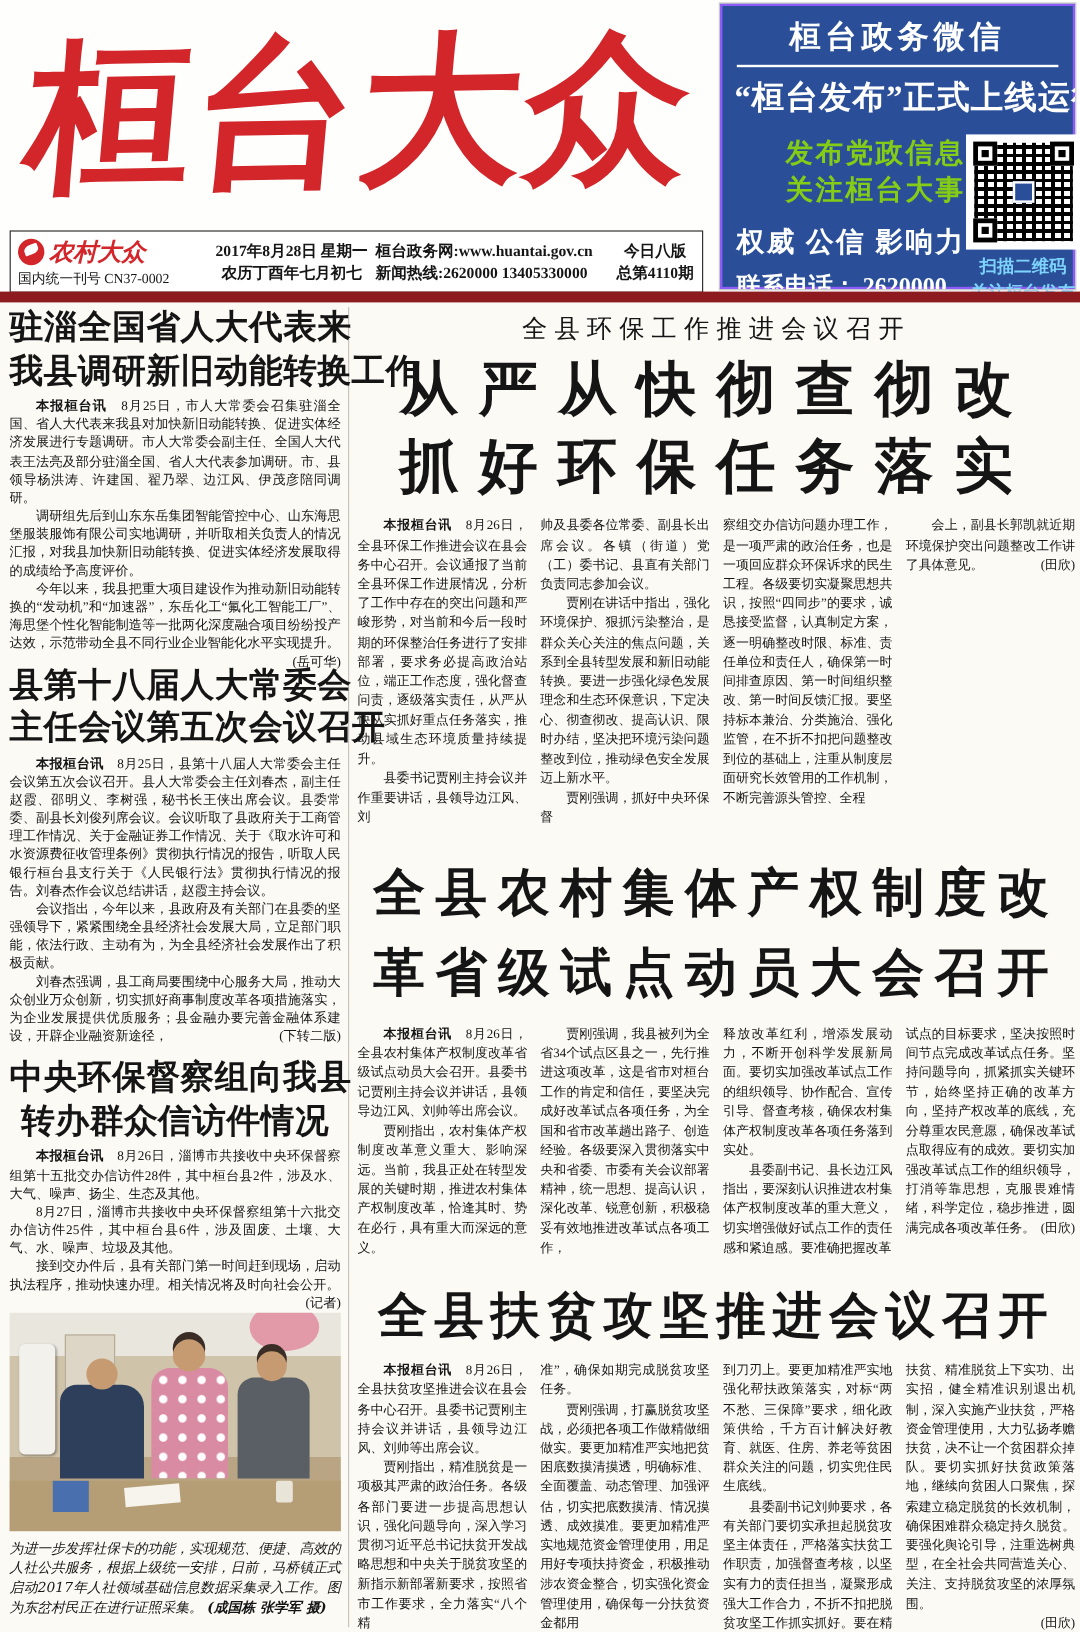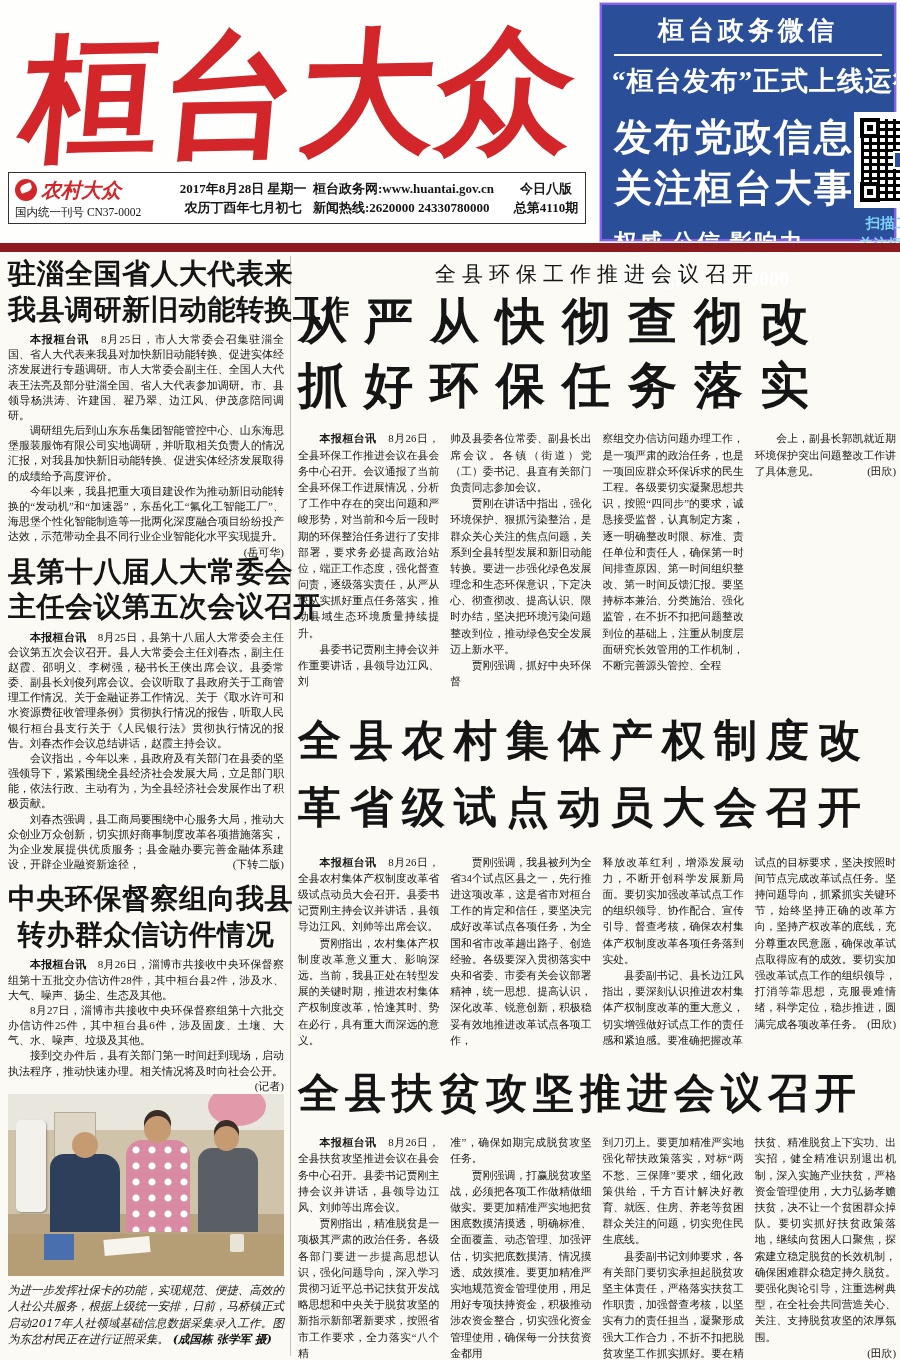--- a/index.html
+++ b/index.html
@@ -21,37 +21,37 @@
                 letter-spacing:2px; white-space:nowrap; }
 
   
   .promo { position:absolute; top:3px; right:4px; width:296px; height:238px;
            background:#2a4f98; border:2px solid #8b5cf6; outline:1px solid #c9c9c9; padding:8px 10px 6px; }
   .promo-title { color:#fff; font-size:26px; font-weight:bold; text-align:center; letter-spacing:4px; }
   .promo-divider { height:2px; background:#fff; margin:6px 2px 7px; }
   .promo-sub { color:#fff; font-size:27px; font-weight:bold; text-align:center; letter-spacing:1px; white-space:nowrap; }
   .promo-flex { display:flex; margin-top:13px; }
   .promo-left { flex:1; padding-left:2px; }
-  .promo-hl { color:#ffffff; font-size:38px; font-weight:bold; letter-spacing:2px; line-height:1.35; white-space:nowrap;text-align:right; }
+  .promo-hl { color:#84cc16; font-size:23px; font-weight:bold; letter-spacing:2px; line-height:1.35; white-space:nowrap;text-align:right; }
   .promo-slogan { color:#fff; font-size:23px; font-weight:bold; letter-spacing:2px; margin-top:12px; white-space:nowrap; }
   .promo-contact { color:#fff; font-size:20px; font-weight:bold; margin-top:8px; white-space:nowrap; }
   .promo-right { width:104px; text-align:center; }
   .qr { position:relative; width:96px; height:96px; background:#fff; padding:7px; margin:0 auto; }
   .qr-grid { width:100%; height:100%;
     background-image:
       repeating-linear-gradient(0deg, #000 0 3px, transparent 3px 7px),
       repeating-linear-gradient(90deg, #000 0 3px, #fff 3px 8px); }
   .qr .f { position:absolute; width:20px; height:20px; border:4px solid #000; background:#fff; }
   .qr .f::before { content:""; position:absolute; left:3px; top:3px; width:6px; height:6px; background:#000; }
   .qr .f1 { left:6px; top:6px; } .qr .f2 { right:6px; top:6px; } .qr .f3 { left:6px; bottom:6px; }
   .qr .logo { position:absolute; left:39px; top:39px; width:18px; height:18px; background:#2a4f98; border:2px solid #fff; }
   .qr-cap { color:#7dd3fc; font-size:14.5px; font-weight:bold; line-height:1.45; margin-top:5px; white-space:nowrap; }
 
   
-  .infobar { position:absolute; left:8px; top:172px; width:578px; height:52px;
+  .infobar { position:absolute; left:8px; top:192px; width:578px; height:52px;
              border:1px solid #333; display:flex; align-items:center; padding:2px 6px; background:#fff; }
   .ib-logo { width:158px; }
   .ib-logo-row { display:flex; align-items:center; gap:4px; }
   .logo-mark { width:22px; height:22px; border-radius:50%; background:#d3262a; position:relative; flex:0 0 22px; }
   .logo-mark::before { content:""; position:absolute; left:5px; top:5px; width:12px; height:8px;
                        background:#fff; border-radius:50% 10% 50% 10%; transform:rotate(-20deg); }
   .logo-script { color:#d3262a; font-size:20px; font-weight:bold; font-style:italic;
                  font-family:"DejaVu Serif", serif; white-space:nowrap; }
   .ib-issn { font-size:11.5px; margin-top:1px; white-space:nowrap; }
   .ib-block { text-align:center; font-size:13px; font-weight:bold; line-height:1.5; white-space:nowrap; }
@@ -97,21 +97,21 @@
   .ph-box { position:absolute; left:36px; bottom:16px; width:30px; height:26px; background:#4a6fae; }
   .ph-cup { position:absolute; right:40px; bottom:24px; width:14px; height:18px; background:#e8e4d8; border-radius:2px; }
 
   .caption { font-size:11.5px; line-height:1.42; text-align:justify; margin-top:6px;
              font-style:italic; font-family:"DejaVu Serif", serif; }
   .caption .credit { font-weight:bold; white-space:nowrap; }
 
   
   .maincol { position:absolute; left:298px; top:0; width:598px; }
   .kicker { text-align:center; font-size:21px; letter-spacing:6px; margin-top:8px; white-space:nowrap; }
-  .headline { text-align:left; font-weight:900; font-family:Liberation Mono, monospace; }
+  .headline { text-align:center; font-weight:900; font-family:Liberation Sans, sans-serif; }
   .h-env { margin-top:6px; }
   .h-env .line { font-size:49px; letter-spacing:17px; line-height:1.3; white-space:nowrap; }
   .h-reform { margin-top:22px; }
   .h-reform .line { font-size:43px; letter-spacing:9px; line-height:1.55; white-space:nowrap; }
   .h-poverty { margin-top:20px; }
   .h-poverty .line { font-size:41px; letter-spacing:6px; line-height:1.4; white-space:nowrap; }
   .cols { display:grid; grid-template-columns:repeat(4, 1fr); gap:11px;
           font-size:10.8px; line-height:1.5; text-align:justify; margin-top:9px; }
   .col { min-width:0; }
 </style>
@@ -157,21 +157,21 @@
           <span class="logo-script">农村大众</span>
         </div>
         <div class="ib-issn">国内统一刊号 CN37-0002</div>
       </div>
       <div class="ib-block ib-date">
         <div>2017年8月28日 星期一</div>
         <div>农历丁酉年七月初七</div>
       </div>
       <div class="ib-block ib-site">
         <div>桓台政务网:www.huantai.gov.cn</div>
-        <div>新闻热线:2620000 24330780000</div>
+        <div>新闻热线:2620000 13405330000</div>
       </div>
       <div class="ib-block ib-issue">
         <div>今日八版</div>
         <div>总第4110期</div>
       </div>
     </div>
   </div>
 
   <div class="redband"></div>
 

